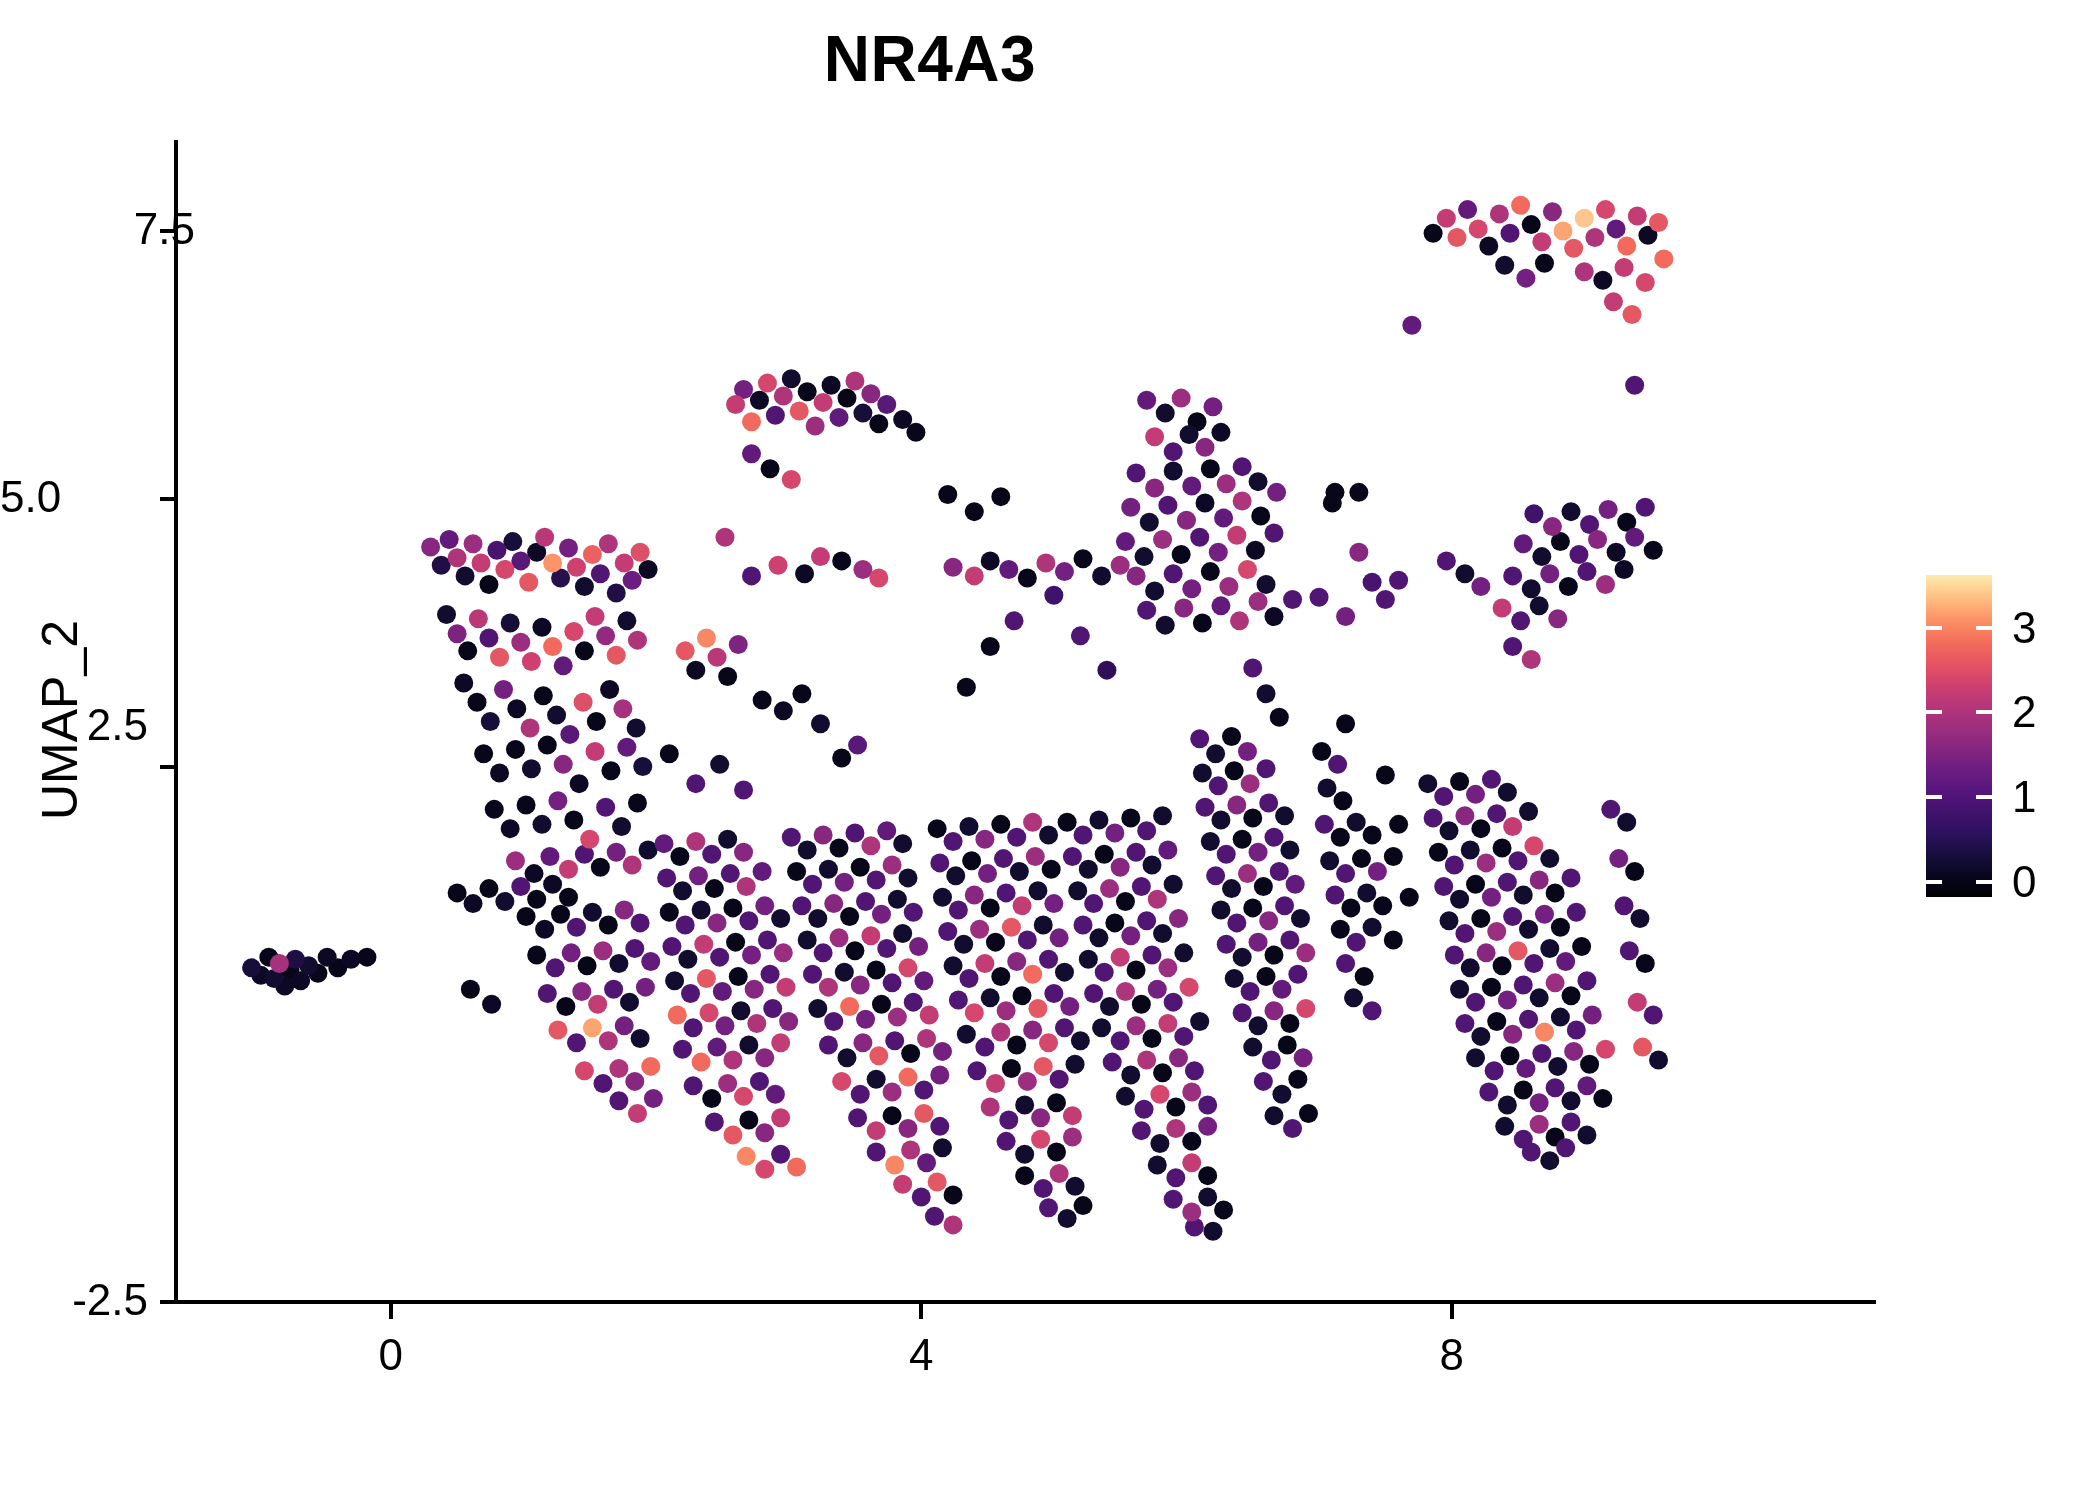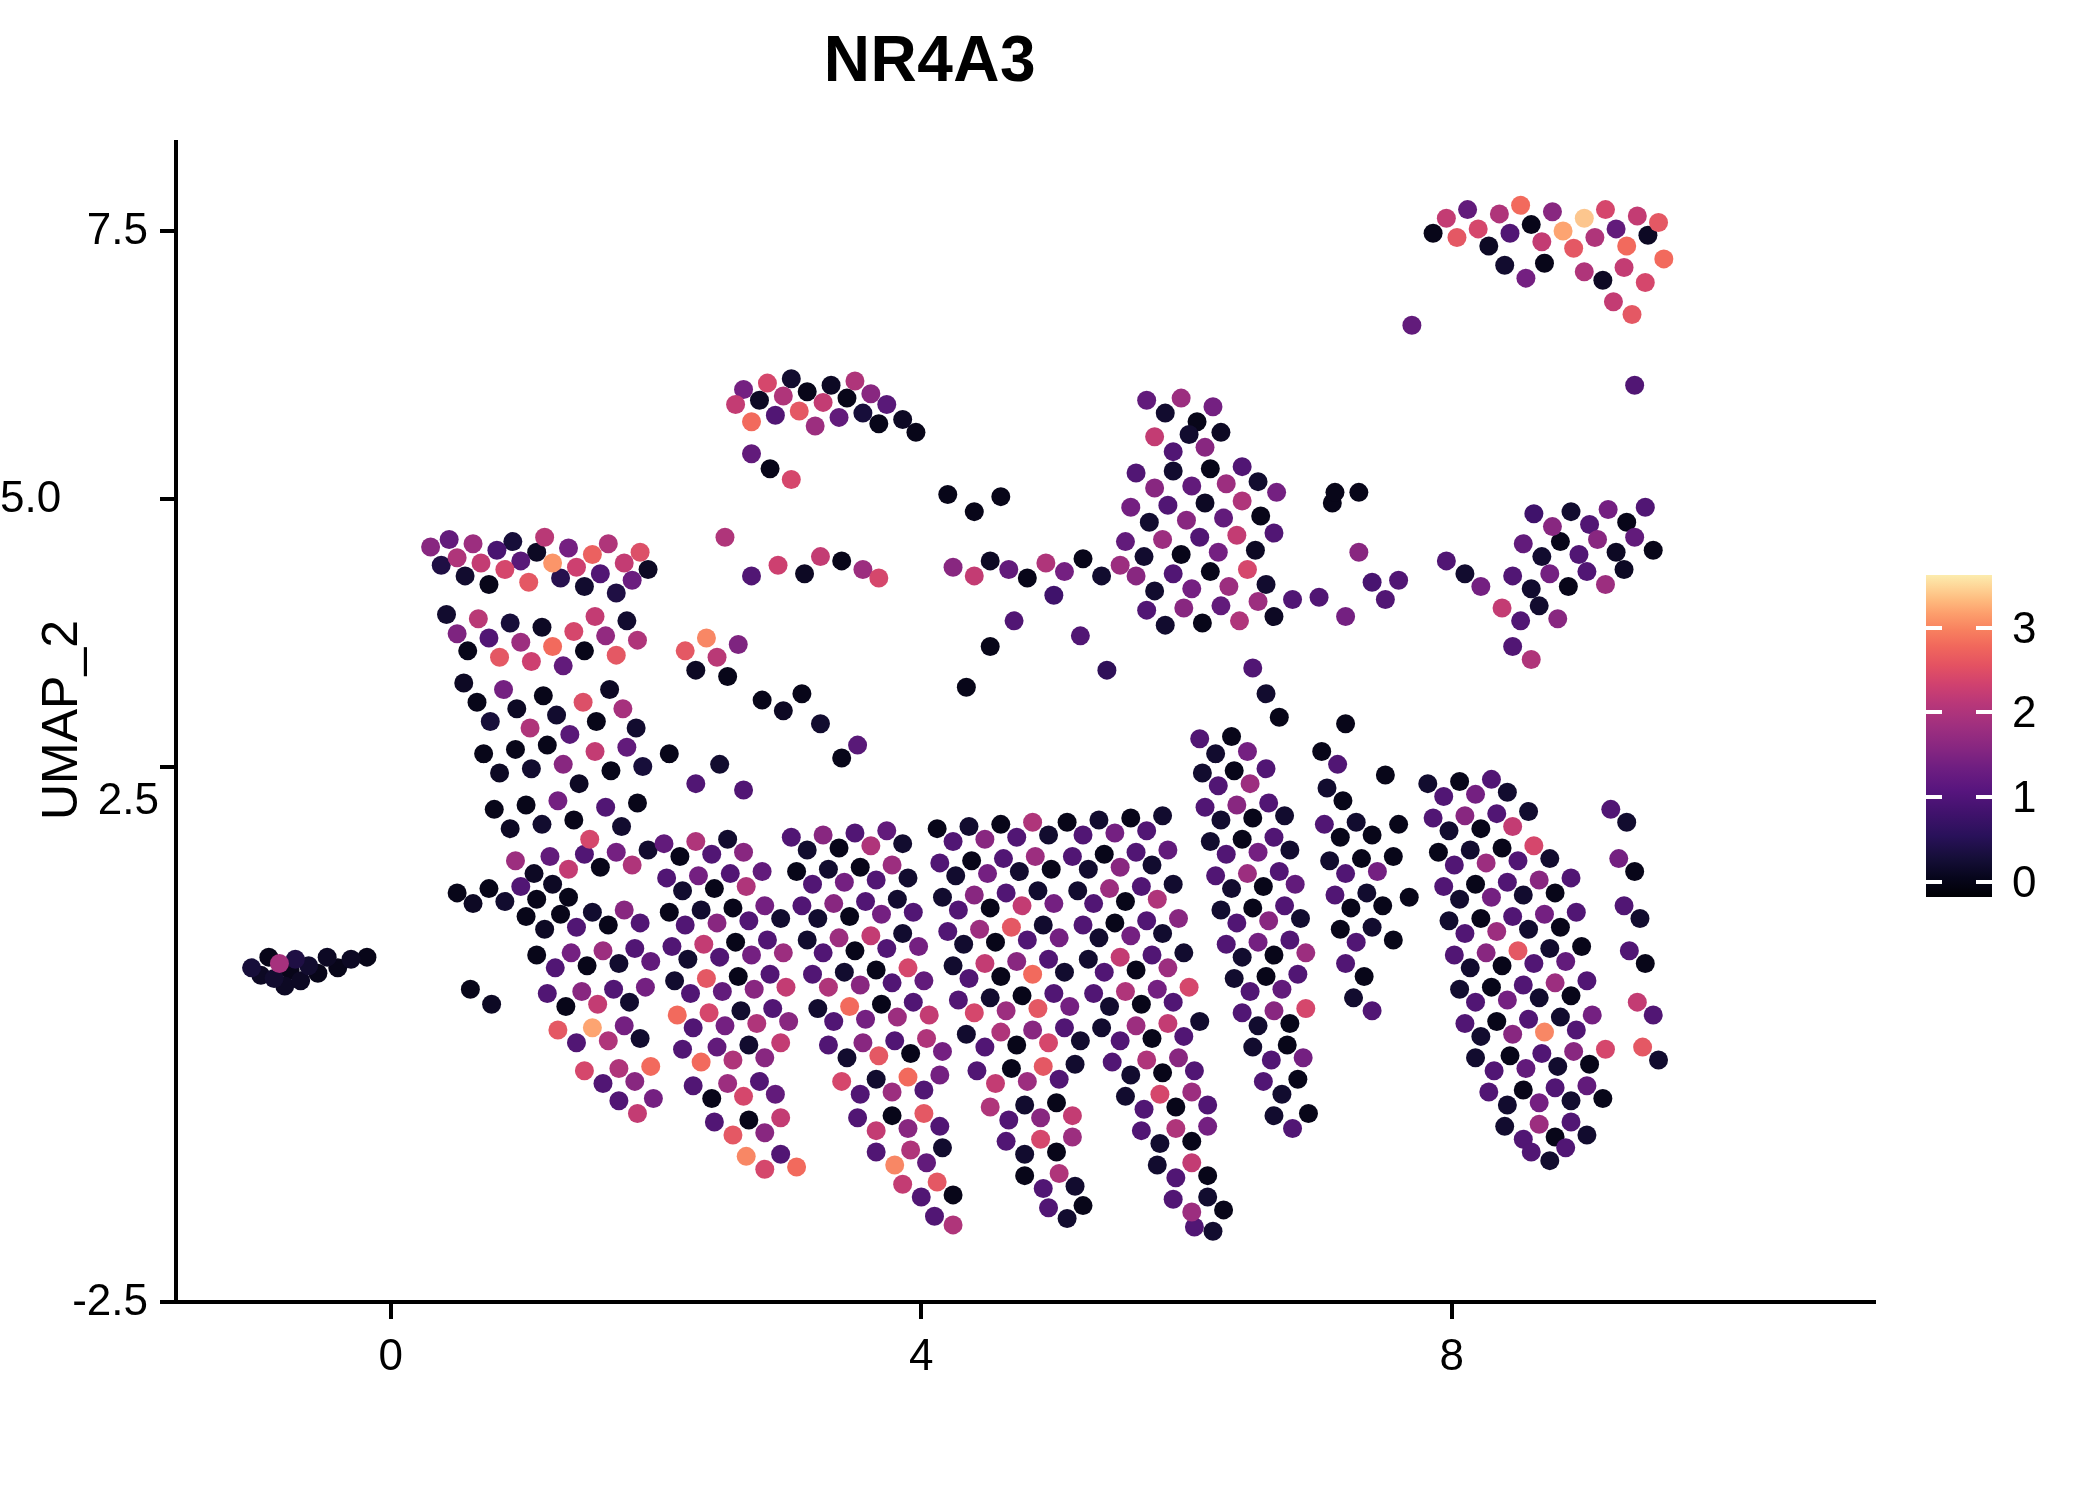--- a/index.html
+++ b/index.html
@@ -1012,25 +1012,25 @@
       </svg>
   </div>
 
   <div class="axis-line" id="y-axis-line"></div>
   <div class="axis-line" id="x-axis-line"></div>
 
   <div id="y-ticks">
       <div class="tick-mark tick-y" style="top: 1300px;"></div>
       <div class="tick-label" style="top: 1275px; left: 0px; width: 148px; text-align: right;">-2.5</div>
       <div class="tick-mark tick-y" style="top: 764.516px;"></div>
-      <div class="tick-label" style="top: 774px; left: 0px; width: 148px; text-align: right; margin-left: 11px;">2.5</div>
+      <div class="tick-label" style="top: 700px; left: 0px; width: 148px; text-align: right;">2.5</div>
       <div class="tick-mark tick-y" style="top: 496.774px;"></div>
       <div class="tick-label" style="top: 471.774px; left: 0px; width: 148px; text-align: left;">5.0</div>
       <div class="tick-mark tick-y" style="top: 229.032px;"></div>
-      <div class="tick-label" style="top: 204.032px; left: 0px; width: 148px; text-align: right;">7.5</div>
+      <div class="tick-label" style="top: 204.032px; left: 0px; width: 148px; text-align: right; padding-left: 47px;">7.5</div>
     </div>
   <div id="x-ticks">
       <div class="tick-mark tick-x" style="left: 388.821px;"></div>
       <div class="tick-label" style="top: 1330px; left: 330.821px; width: 120px; text-align: center;">0</div>
       <div class="tick-mark tick-x" style="left: 919.242px;"></div>
       <div class="tick-label" style="top: 1330px; left: 861.242px; width: 120px; text-align: center;">4</div>
       <div class="tick-mark tick-x" style="left: 1449.66px;"></div>
       <div class="tick-label" style="top: 1330px; left: 1391.66px; width: 120px; text-align: center;">8</div>
     </div>
 

